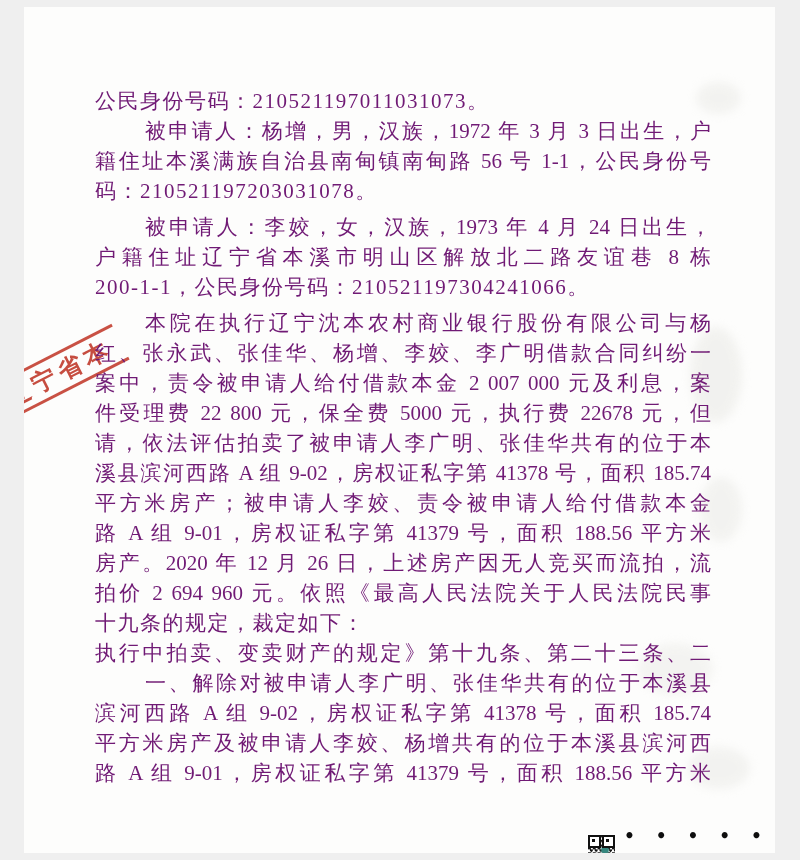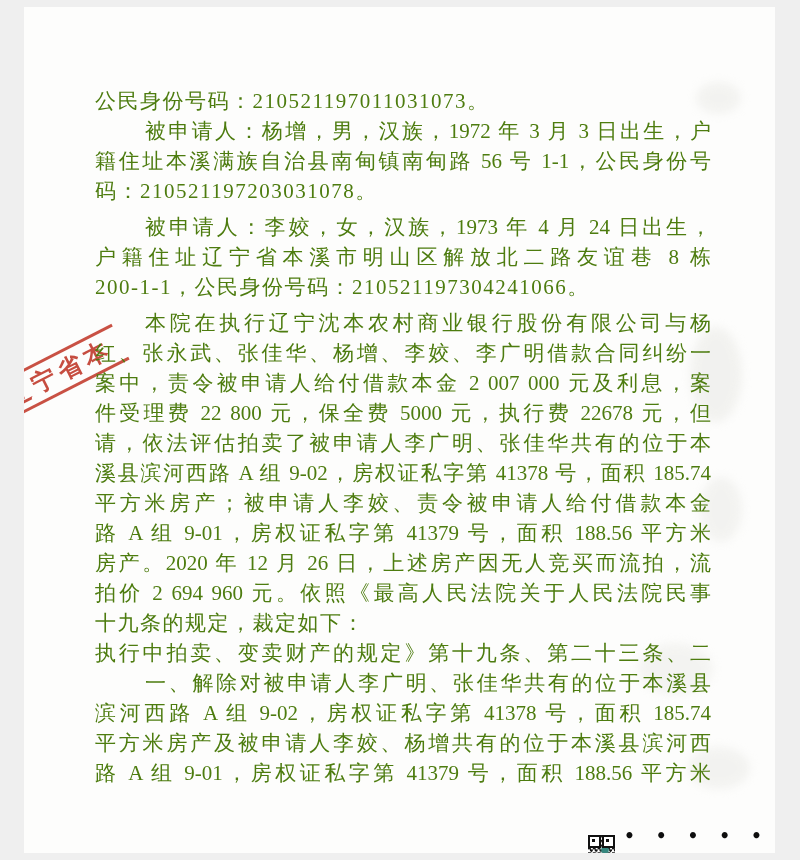--- a/index.html
+++ b/index.html
@@ -7,21 +7,21 @@
     width:800px;height:860px;position:relative;overflow:hidden;
     background:#efefef;
     font-family:"Liberation Serif","DejaVu Serif",serif;
   }
   .page{
     position:absolute;left:24px;top:7px;width:751px;height:846px;
     background:#fdfdfc;overflow:hidden;
   }
   .content{
     position:absolute;left:71px;top:79px;width:616px;
-    color:#4d7c0f;
+    color:#701a75;
   }
   .line{
     height:30px;line-height:30px;font-size:21px;
     white-space:nowrap;letter-spacing:1.5px;
   }
   .line.justify{
     text-align:justify;text-align-last:justify;
     white-space:normal;letter-spacing:normal;
   }
   .line.indent{text-indent:50px;}

